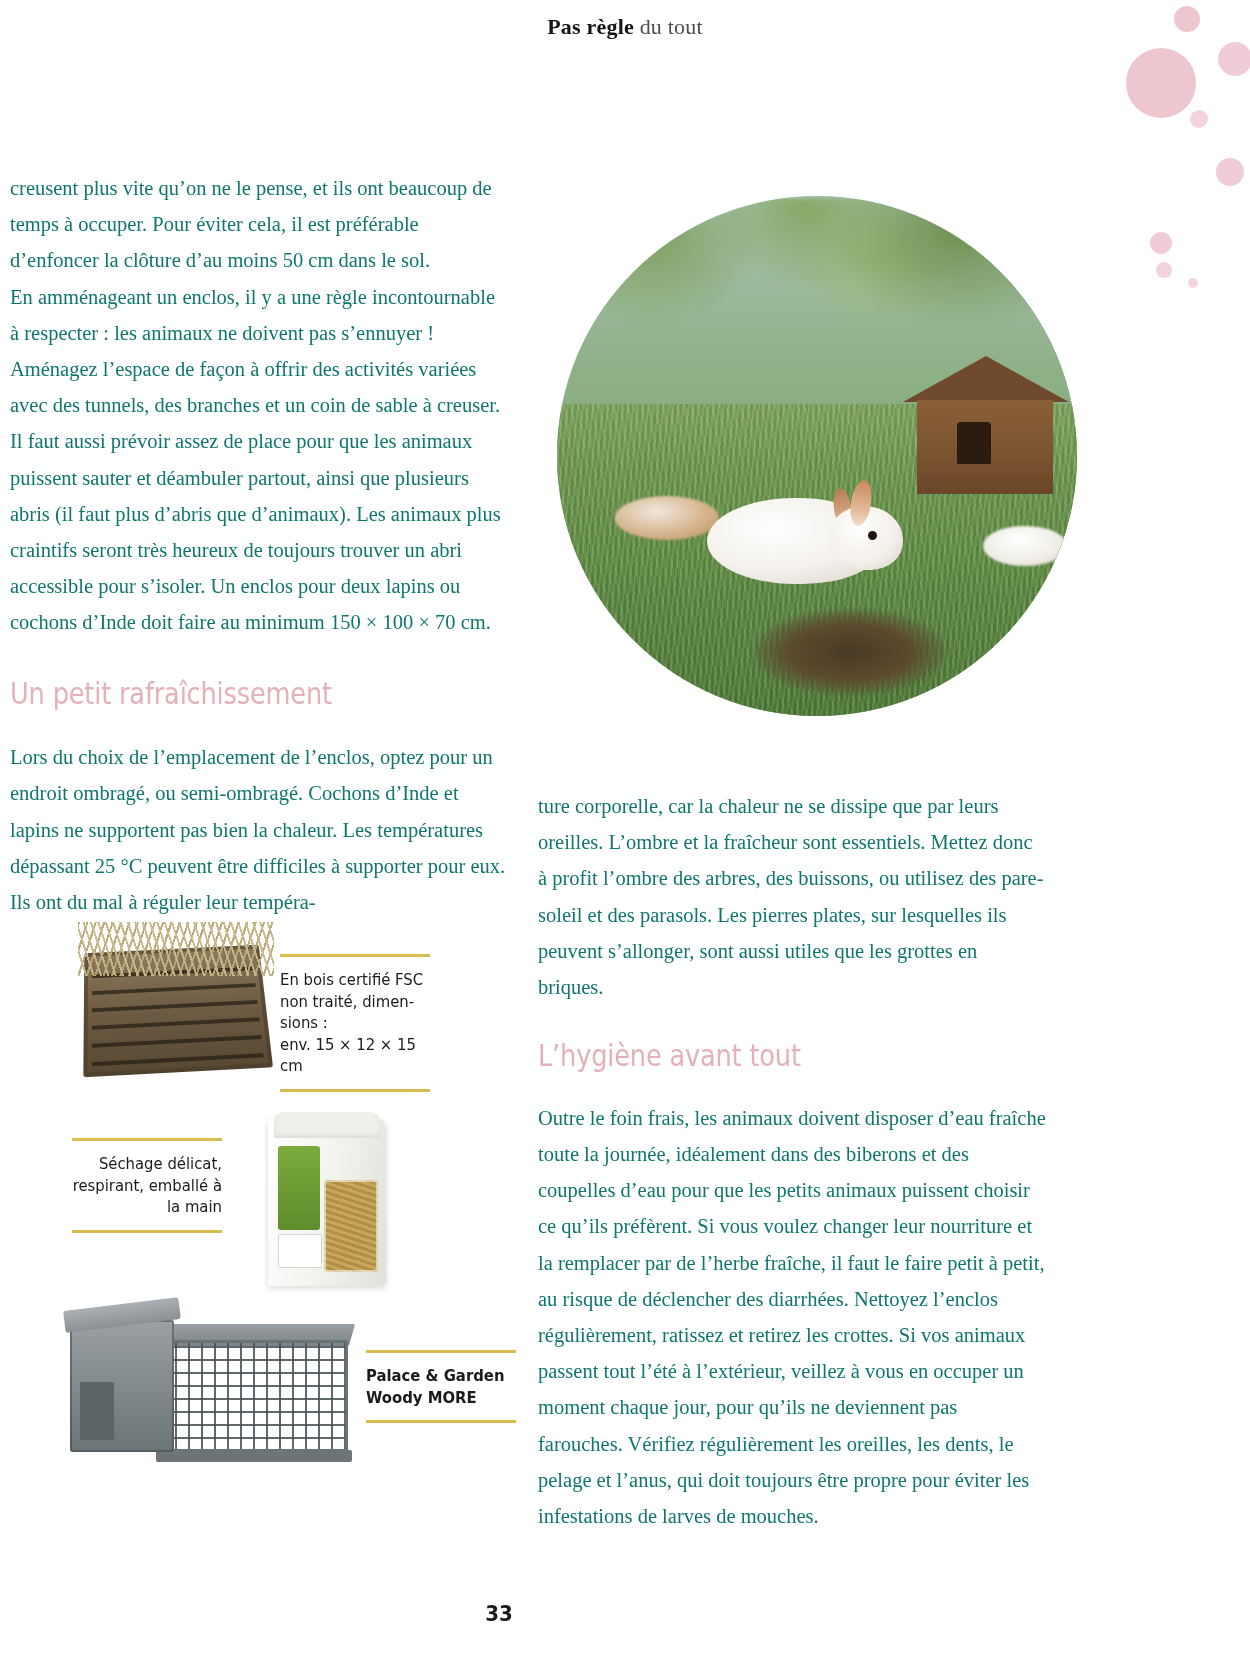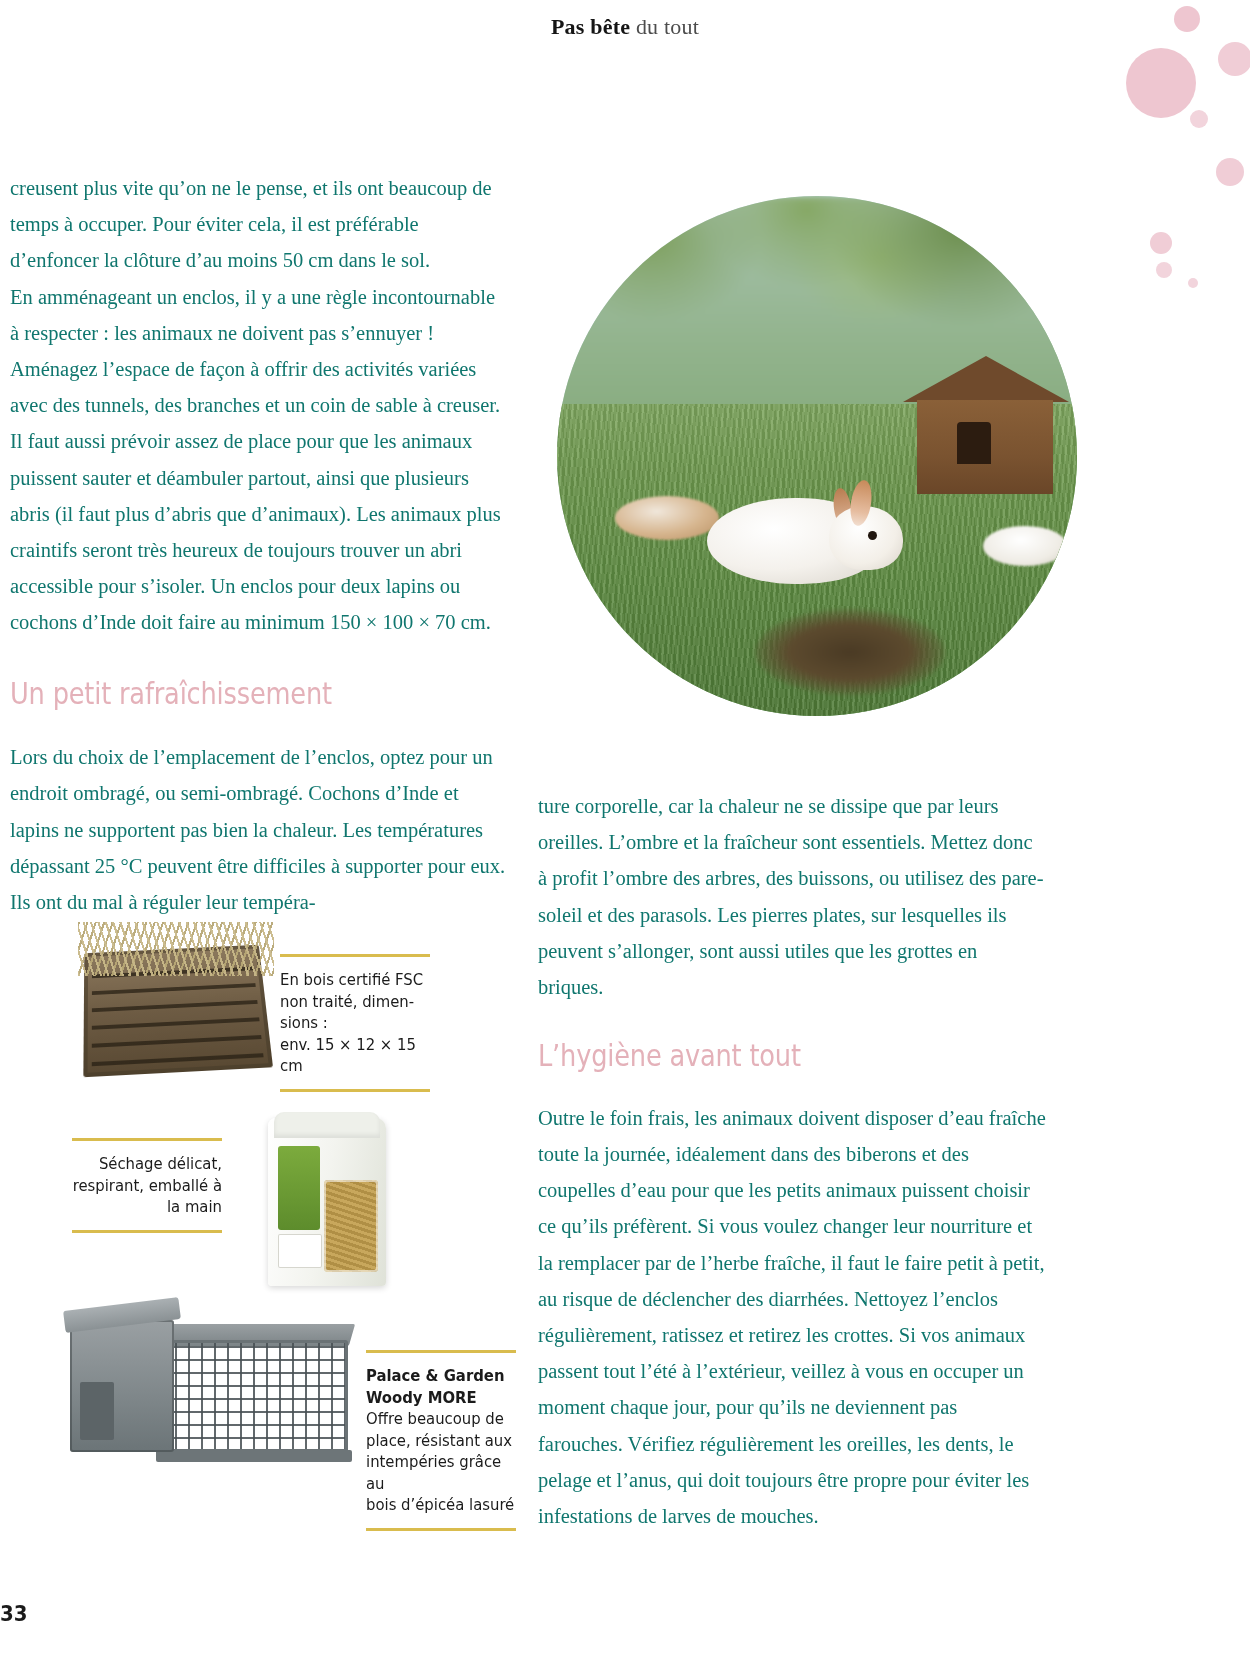--- a/index.html
+++ b/index.html
@@ -321,20 +321,21 @@
     position:absolute; left: 100px; bottom: 40px; width: 196px; height: 12px;
     background: #6d7578; border-radius: 2px;
   }
 
   
   .folio {
     position: absolute;
     bottom: 38px;
     left: 0;
     width: 998px;
+    text-align: center;
     font-family: "DejaVu Sans Condensed", "Liberation Sans Narrow", "Liberation Sans", sans-serif;
     font-weight: 700;
     font-size: 22px;
     color: #1b1b1b;
   }
 </style>
 </head>
 <body>
 
 <div class="bubbles">
@@ -342,21 +343,21 @@
   <span class="bubble b2"></span>
   <span class="bubble b3"></span>
   <span class="bubble b4"></span>
   <span class="bubble b5"></span>
   <span class="bubble b6"></span>
   <span class="bubble b7"></span>
   <span class="bubble b8"></span>
 </div>
 
 <div class="running-head">
-  <span class="rh-bold">Pas bête</span><span class="rh-light"> du tout</span>
+  <span class="rh-bold">Pas règle</span><span class="rh-light"> du tout</span>
 </div>
 
 <div class="hero">
   <div class="hero-sky"></div>
   <div class="hero-trees"></div>
   <div class="hero-grass"></div>
   <div class="hero-dirt"></div>
   <div class="hero-hutch">
     <div class="hutch-roof"></div>
     <div class="hutch-body"></div>
@@ -427,21 +428,20 @@
       <div class="run-base"></div>
       <div class="hutch2">
         <div class="lid"></div>
         <div class="dr"></div>
       </div>
     </div>
     <div class="cap-box">
       <div class="rule"></div>
       <div class="cap">
         <span class="cap-title">Palace &amp; Garden<br>Woody MORE</span>
-        <span class="cap-desc">Offre beaucoup de<br>place, résistant aux<br>intempéries grâce au<br>bois d’épicéa lasuré</span>
       </div>
       <div class="rule" style="margin-top:12px"></div>
     </div>
   </div>
 
 </div>
 
 <div class="folio">33</div>
 
 </body></html>

